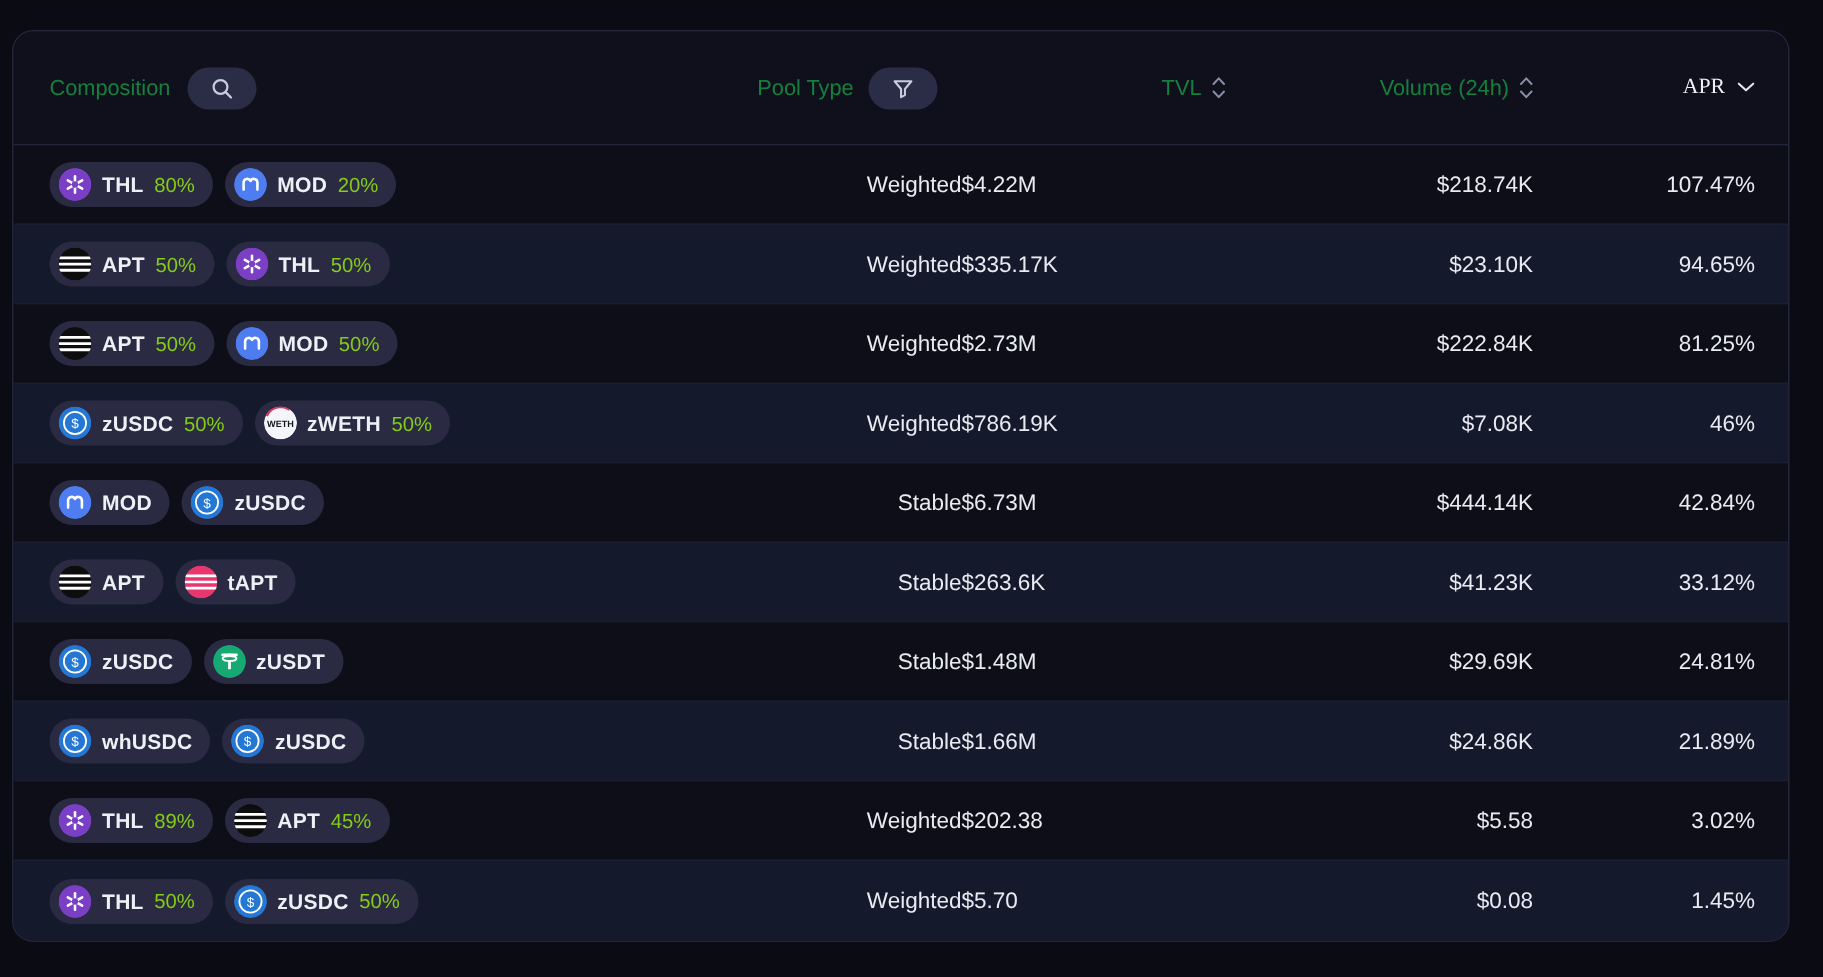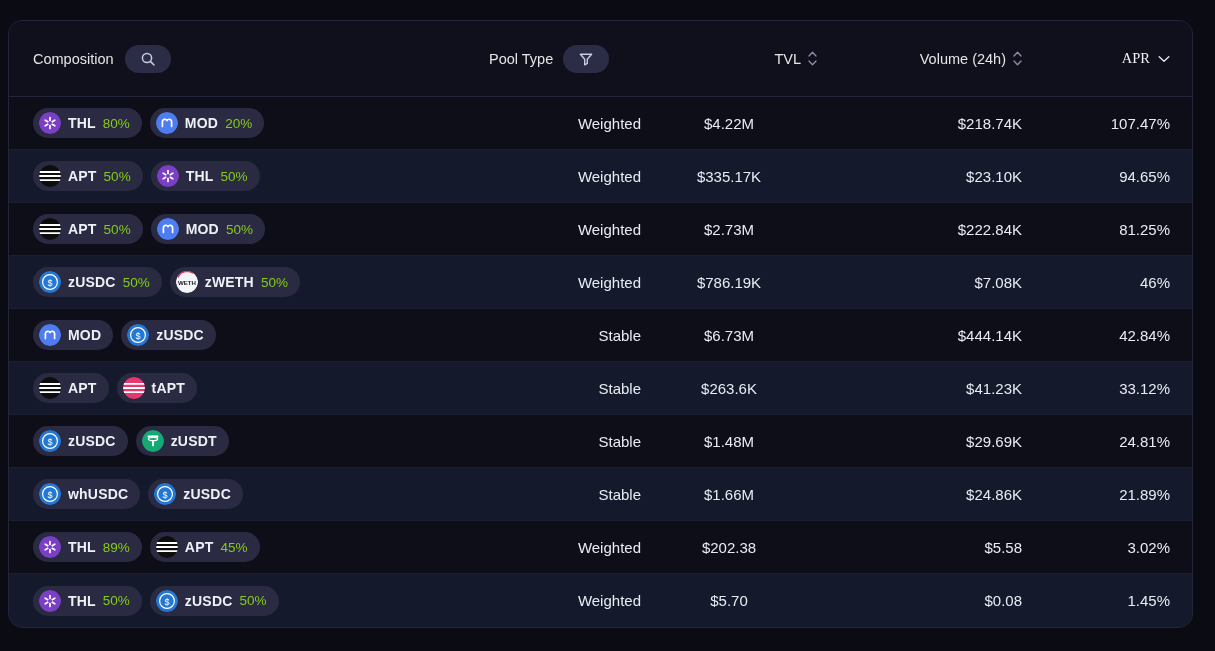--- a/index.html
+++ b/index.html
@@ -41,23 +41,23 @@
     z-index: 5;
   }
 
   
   .thead {
     display: flex; align-items: center;
     height: 76px;
     border-bottom: 1px solid #23263a;
     background: #10101c;
   }
-  .th { display: flex; align-items: center; font-size: 14.5px; color: #e5e5e5; }
+  .th { display: flex; align-items: center; font-size: 14.5px; color: #15803d; }
   .th-composition { width: 480px; padding-left: 24px; gap: 11px; }
-  .th-pooltype   { width: 152px; justify-content: flex-start; gap: 10px; }
+  .th-pooltype   { width: 152px; justify-content: center; gap: 10px; }
   .th-tvl        { width: 190px; justify-content: flex-end; padding-right: 14px; gap: 7px; }
   .th-volume     { width: 205px; justify-content: flex-end; padding-right: 14px; gap: 7px; }
   .th-apr        { flex: 1; justify-content: flex-end; padding-right: 22px; gap: 8px; color: #eef0f6; font-family: Liberation Serif, serif; }
 
   .pill-btn {
     width: 46px; height: 28px; border-radius: 14px;
     background: #2b2c45; display: flex; align-items: center; justify-content: center;
     cursor: pointer; border: none;
   }
   .pill-btn svg { display: block; }
@@ -72,21 +72,21 @@
     height: 53px;
     border-bottom: 1px solid #1b1e30;
   }
   .row.odd  { background: #0e0e19; }
   .row.even { background: #141a2b; }
   .row:last-child { border-bottom: none; }
 
   .cell { font-size: 15px; color: #e9ebf2; }
   .c-composition { width: 480px; padding-left: 24px; display: flex; align-items: center; gap: 8px; }
   .c-pooltype { width: 152px; text-align: right; padding-right: 0; }
-  .c-tvl      { width: 190px; text-align: center; padding-right: 14px; }
+  .c-tvl      { width: 190px; text-align: left; padding-right: 14px; }
   .c-volume   { width: 205px; text-align: right; padding-right: 14px; }
   .c-apr      { flex: 1; text-align: right; padding-right: 22px; }
 
   
   .chip {
     display: inline-flex; align-items: center; gap: 7px;
     height: 30px; padding: 0 12px 0 6px;
     border-radius: 15px; background: #2a2b43;
     cursor: pointer;
   }

